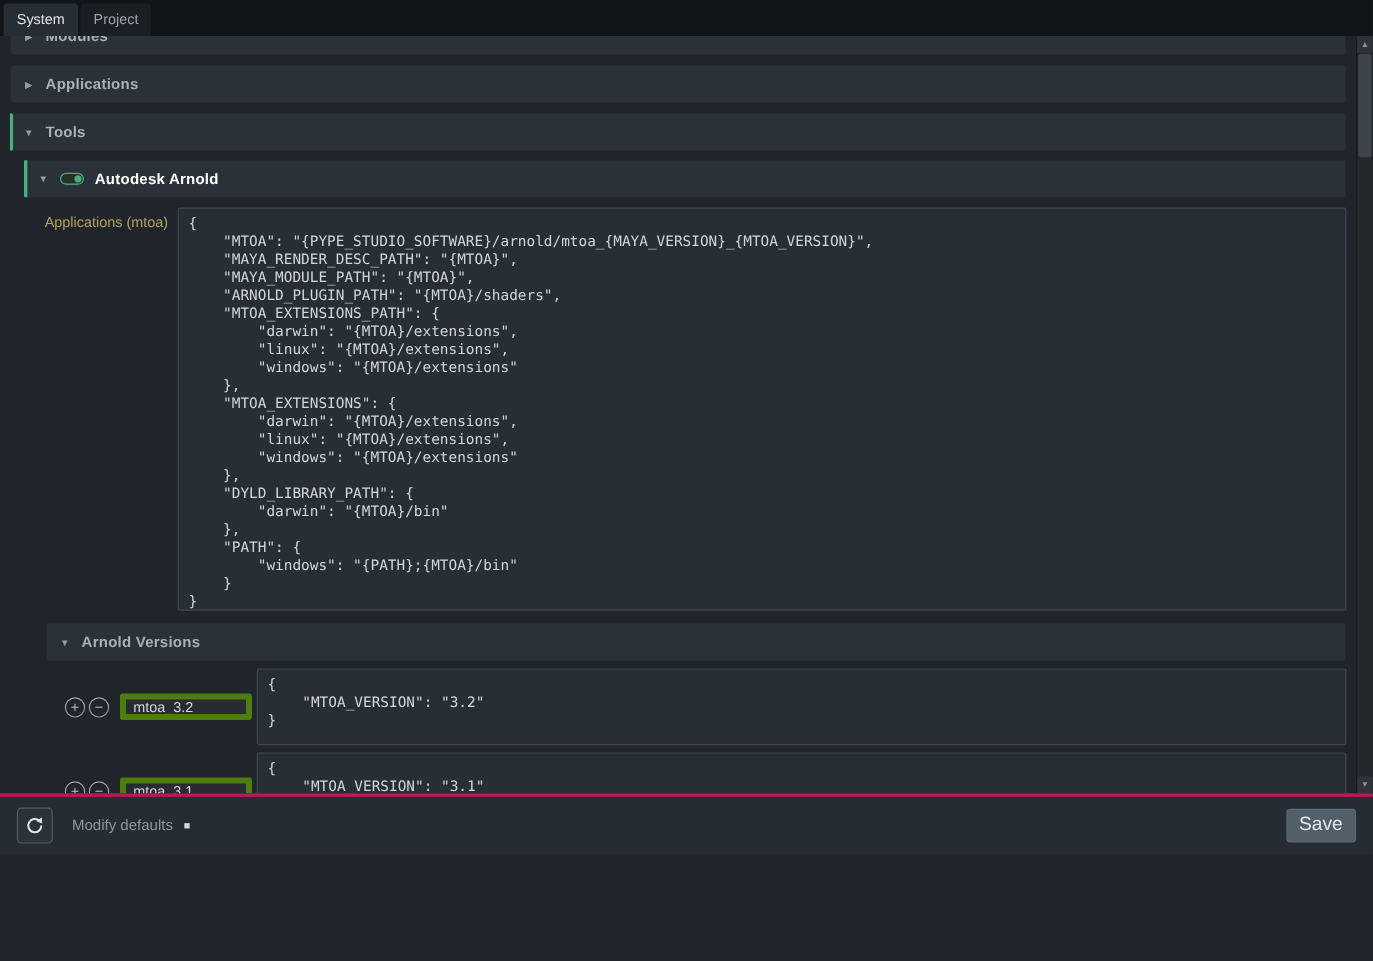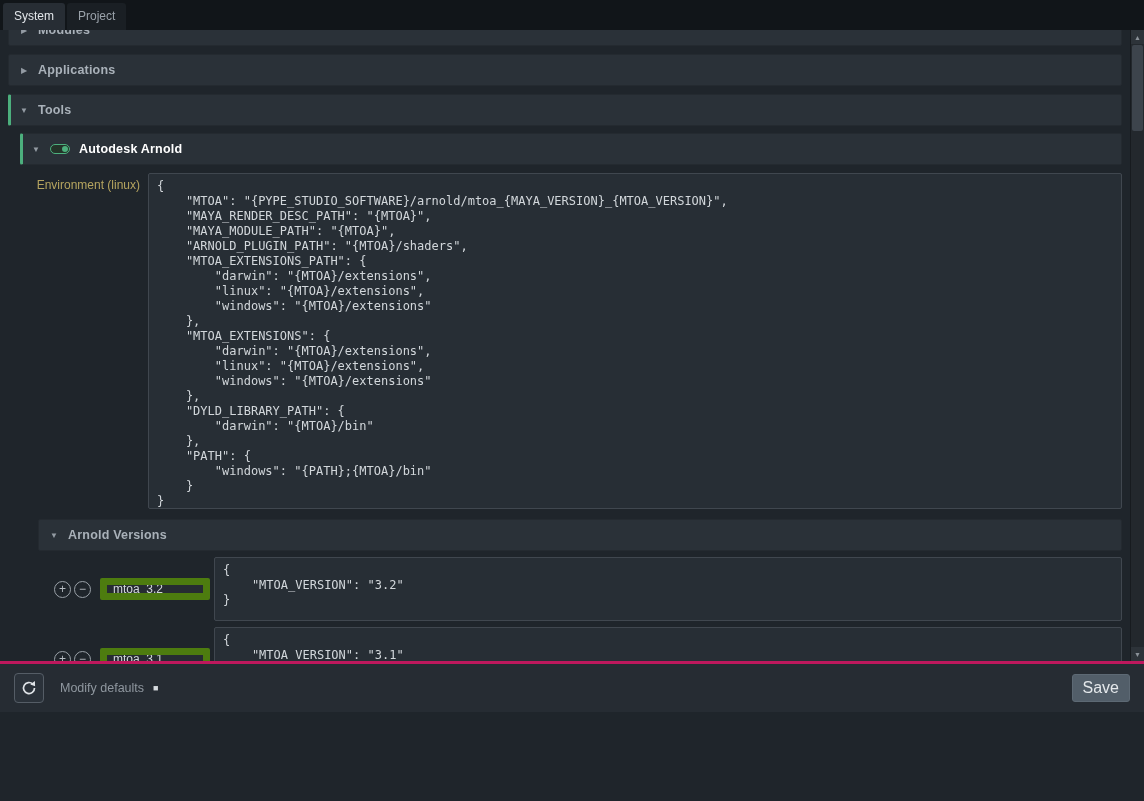--- a/index.html
+++ b/index.html
@@ -54,21 +54,21 @@
 
   .versions { margin-left: 18px; margin-top: 10px; }
   .vrow { display: flex; align-items: center; margin-top: 6px; }
   .vrow .btns { display: flex; gap: 3px; padding-left: 16px; flex: 0 0 auto; }
   .rbtn {
     width: 17px; height: 17px; border-radius: 50%; border: 1px solid #9aa1a8; background: transparent;
     color: #b6bcc2; font-size: 12px; line-height: 1; display: flex; align-items: center; justify-content: center;
     cursor: default; font-family: "Liberation Sans", sans-serif;
   }
   input.key {
-    width: 110px; height: 22px; background: #262c32; border: 7px solid #4d7c0f; color: #d2d7db;
+    width: 110px; height: 22px; background: #262c32; border: 5px solid #4d7c0f; color: #d2d7db;
     font-size: 12px; padding: 0 6px; border-radius: 2px; margin-left: 9px; flex: 0 0 110px;
     font-family: "Liberation Sans", sans-serif;
   }
   .vrow textarea.code { flex: 1 1 auto; height: 64px; margin-left: 4px; }
 
   #vray-hdr { margin-top: 8px; }
 
   
   .vscroll { position: absolute; top: 0; right: 0; bottom: 0; width: 14px; background: #23282d; border-left: 1px solid #171b1f; }
   .varrow { position: absolute; left: 0; right: 0; height: 14px; display: flex; align-items: center; justify-content: center; font-size: 7px; color: #8b9299; background: #2d3339; }
@@ -119,21 +119,21 @@
 
       <div class="tools-body">
 
         <div class="hdr accent" id="arnold-hdr">
           <span class="chev">▼</span>
           <span class="toggle"></span>
           <span class="lbl gold">Autodesk Arnold</span>
         </div>
 
         <div class="env-row">
-          <div class="env-label">Environment (linux)</div>
+          <div class="env-label">Applications (mtoa)</div>
           <textarea class="code" spellcheck="false" style="">{
     "MTOA": "{PYPE_STUDIO_SOFTWARE}/arnold/mtoa_{MAYA_VERSION}_{MTOA_VERSION}",
     "MAYA_RENDER_DESC_PATH": "{MTOA}",
     "MAYA_MODULE_PATH": "{MTOA}",
     "ARNOLD_PLUGIN_PATH": "{MTOA}/shaders",
     "MTOA_EXTENSIONS_PATH": {
         "darwin": "{MTOA}/extensions",
         "linux": "{MTOA}/extensions",
         "windows": "{MTOA}/extensions"
     },

